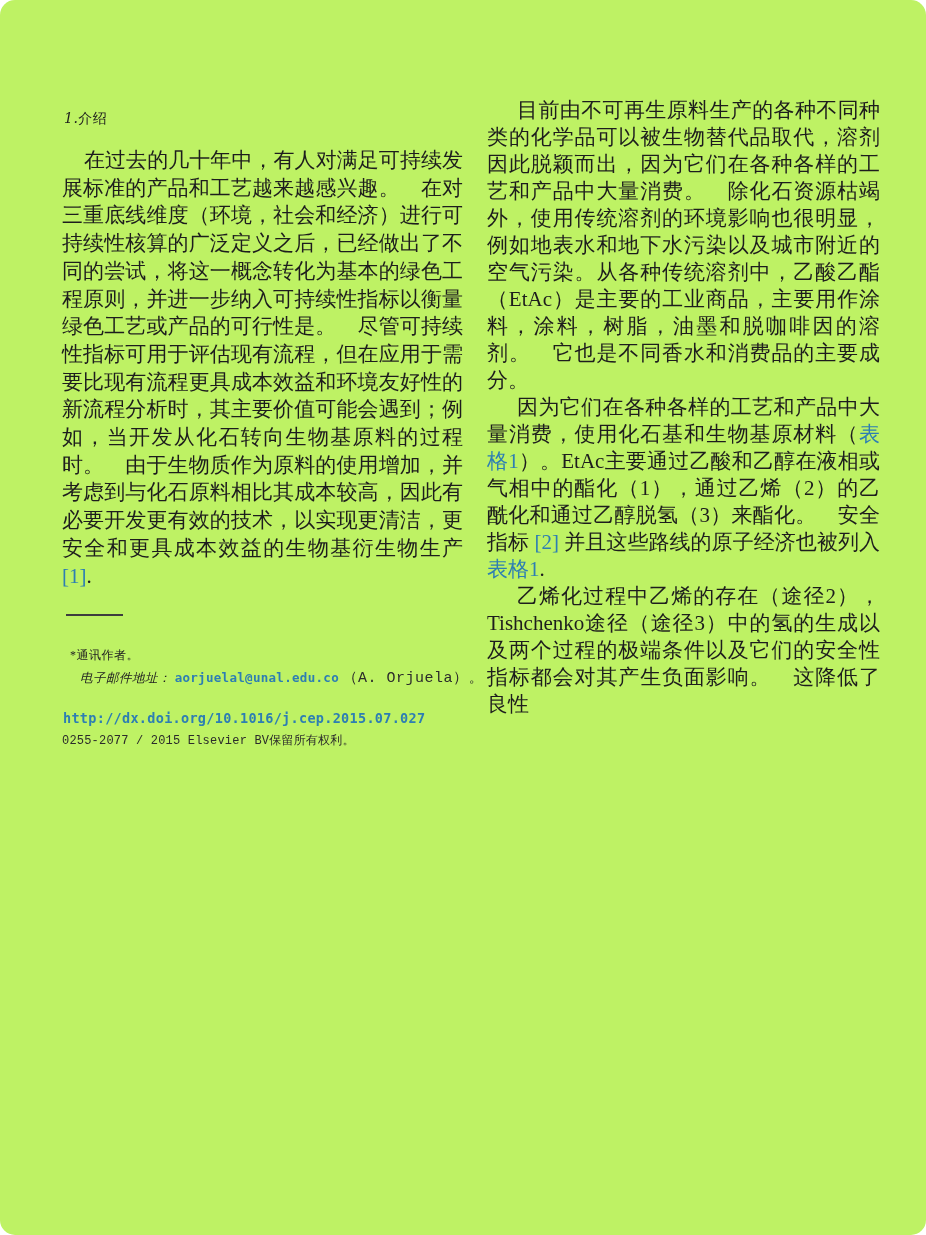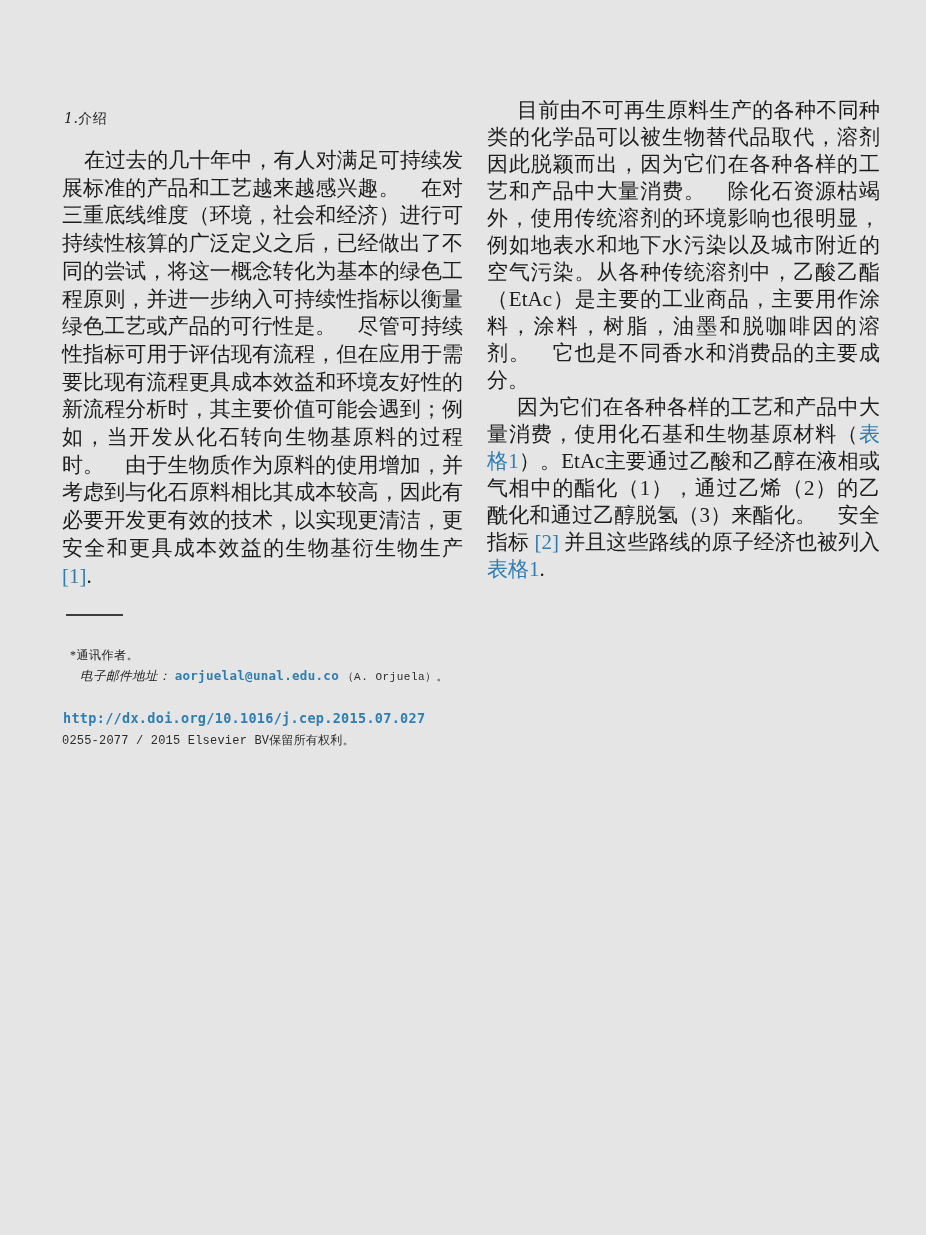--- a/index.html
+++ b/index.html
@@ -1,22 +1,23 @@
 <!DOCTYPE html>
 <html style="--link-color: #2d7eb3; --text-color: #1d1d1d;"><head>
 <meta charset="utf-8">
 <style>
   html,body { margin:0; padding:0; background:#ffffff; }
   .page {
     position:relative;
     width:926px; height:1235px;
-    background:#e5e5e5;
+    background:#bef264;
     overflow:hidden;
     font-family:"Liberation Serif", serif;
     color:var(--text-color,#1d1d1d);
+    border-radius:15px;
   }
 
   
   .section-heading {
     position:absolute; left:64px; top:110px;
     font-size:14px; letter-spacing:0.5px; white-space:nowrap;
   }
   .section-heading .num { font-style:italic; font-family:"DejaVu Serif", serif; }
 
   .intro-para {
@@ -32,21 +33,21 @@
   }
   .fn-author {
     position:absolute; left:70px; top:647px;
     font-size:12px; color:#222222; letter-spacing:0.5px;
   }
   .fn-email {
     position:absolute; left:80px; top:668px;
     font-size:12.5px; color:#222222; letter-spacing:0.5px;
   }
   .email-label { font-style:italic; }
-  .email-suffix { font-family:"Liberation Mono", monospace; font-size:11px; color:#2b2b2b; }
+  .email-suffix { font-family:"Liberation Mono", monospace; font-size:15px; color:#2b2b2b; }
 
   .script-link {
     font-family:"DejaVu Sans Mono", monospace;
     font-weight:600;
     color:var(--link-color,#2d7eb3);
     text-decoration:none;
     letter-spacing:0.3px;
   }
   .fn-doi { position:absolute; left:63px; top:710px; font-size:13.5px; }
   .fn-copyright {
@@ -90,15 +91,16 @@
 
   <div class="fn-doi">
     <a class="script-link">http://dx.doi.org/10.1016/j.cep.2015.07.027</a>
   </div>
 
   <div class="fn-copyright">0255-2077 / 2015 Elsevier BV保留所有权利。</div>
 
   <div class="right-col">
     <p><span>目前由不可再生原料生产的各种不同种类的化学品可以被生物替代品取代，溶剂因此脱颖而出，因为它们在各种各样的工艺和产品中大量消费。　除化石资源枯竭外，使用传统溶剂的环境影响也很明显，例如地表水和地下水污染以及城市附近的空气污染。从各种传统溶剂中，乙酸乙酯（EtAc）是主要的工业商品，主要用作涂料，涂料，树脂，油墨和脱咖啡因的溶剂。　它也是不同香水和消费品的主要成分。</span></p>
     <p><span>因为它们在各种各样的工艺和产品中大量消费，使用化石基和生物基原材料（</span><span class="inline-link">表格1</span><span>）。EtAc主要通过乙酸和乙醇在液相或气相中的酯化（1），通过乙烯（2）的乙酰化和通过乙醇脱氢（3）来酯化。　安全指标 </span><span class="inline-link">[2]</span><span> 并且这些路线的原子经济也被列入 </span><span class="inline-link">表格1</span><span>.</span></p>
+    <p><span>乙烯化过程中乙烯的存在（途径2），Tishchenko途径（途径3）中的氢的生成以及两个过程的极端条件以及它们的安全性指标都会对其产生负面影响。　这降低了良性</span></p>
   </div>
 
 </div>
 
 </body></html>

